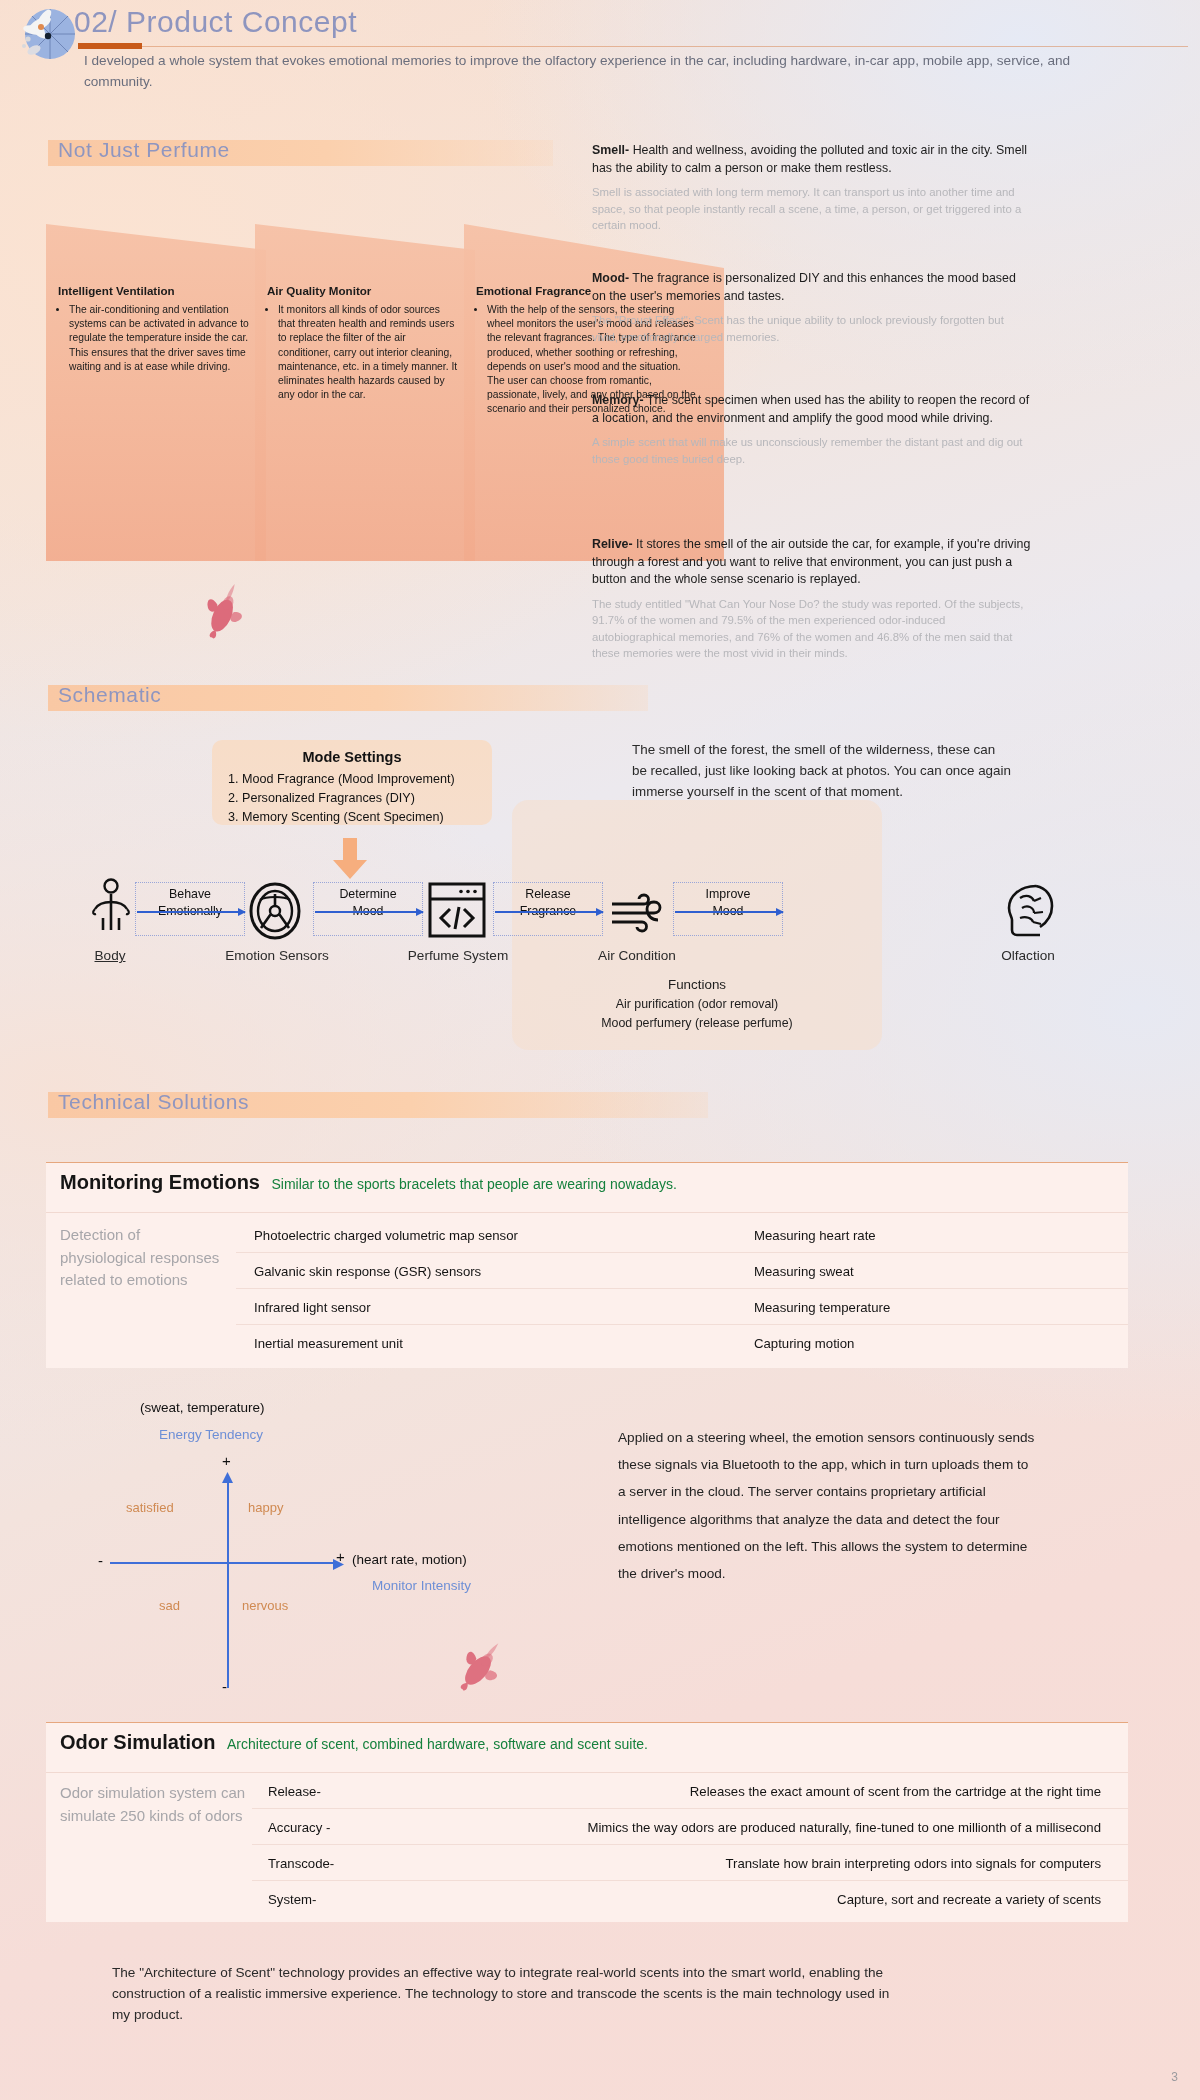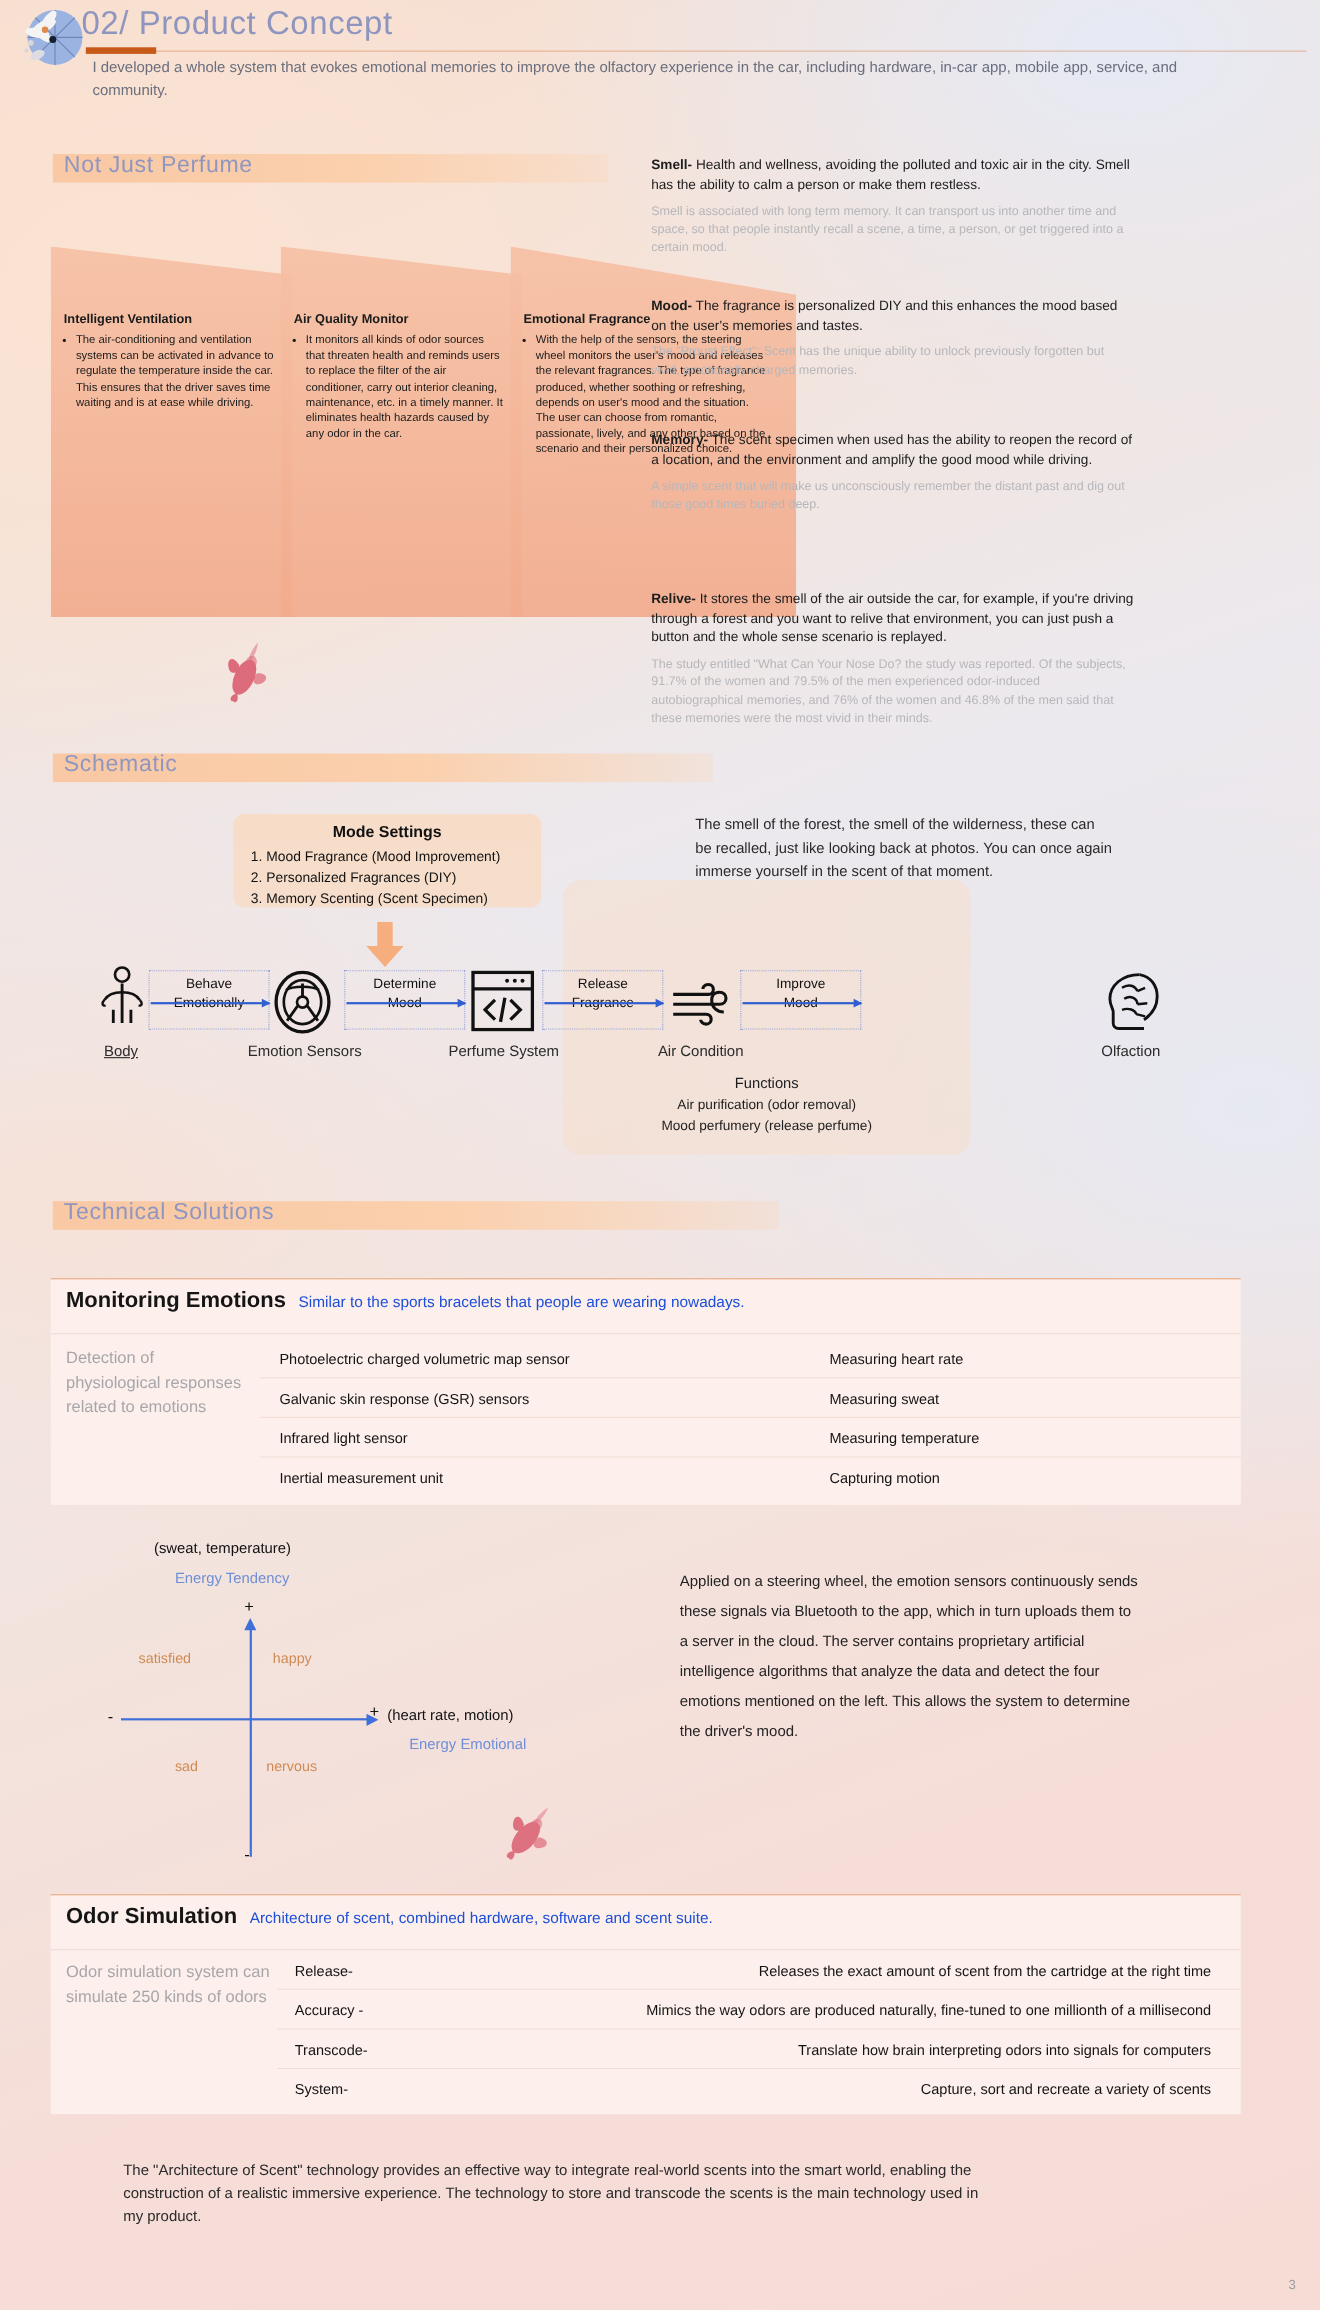--- a/index.html
+++ b/index.html
@@ -62,21 +62,21 @@
   .arrow{position:absolute;height:2px;background:#2f5fd0;}
   .arrow:after{content:"";position:absolute;right:-1px;top:-3px;border-left:8px solid #2f5fd0;
      border-top:4px solid transparent;border-bottom:4px solid transparent;}
   .funcs{position:absolute;text-align:center;font-size:12.4px;color:#1d1d1d;line-height:1.5;}
 
   
   .tcard{position:absolute;background:#fdf0ec;}
   .tcard .tophair{position:absolute;left:0;right:0;top:0;height:1px;background:#e6a77e;}
   .tcard-h{position:absolute;left:14px;top:9px;}
   .tcard-h .big{font-size:20px;font-weight:700;color:#151515;}
-  .tcard-h .small{font-size:14px;color:#1d4ed8;margin-left:7px;}
+  .tcard-h .small{font-size:14px;color:#15803d;margin-left:7px;}
   .tdiv{position:absolute;height:1px;background:#f2ddd6;}
   .tleft{position:absolute;font-size:15px;color:#a7a6aa;line-height:1.5;}
   .tcell{position:absolute;font-size:13.2px;color:#141414;}
   .tcell.r{text-align:right;}
 
   
   .qline{position:absolute;background:#3f6fd8;}
   .qlbl{position:absolute;font-size:13px;color:#d08a52;}
   .qax{position:absolute;font-size:13.5px;color:#111;}
   .qax.blue{color:#6e8fd6;}
@@ -344,21 +344,21 @@
   <div class="qlbl" style="left:126px;top:1500px;">satisfied</div>
   <div class="qlbl" style="left:248px;top:1500px;">happy</div>
   <div class="qlbl" style="left:159px;top:1598px;">sad</div>
   <div class="qlbl" style="left:242px;top:1598px;">nervous</div>
 
   <div class="qsign" style="left:98px;top:1552px;">-</div>
   <div class="qsign" style="left:336px;top:1548px;">+</div>
   <div class="qsign" style="left:222px;top:1678px;">-</div>
 
   <div class="qax" style="left:352px;top:1552px;">(heart rate, motion)</div>
-  <div class="qax blue" style="left:372px;top:1578px;">Energy Emotional</div>
+  <div class="qax blue" style="left:372px;top:1578px;">Monitor Intensity</div>
 
   <div class="qcopy" style="left:618px;top:1424px;">Applied on a steering wheel, the emotion sensors continuously sends these signals via Bluetooth to the app, which in turn uploads them to a server in the cloud. The server contains proprietary artificial intelligence algorithms that analyze the data and detect the four emotions mentioned on the left. This allows the system to determine the driver's mood.</div>
 
   <div style="position:absolute;left:448px;top:1628px;">
     <svg width="70" height="70" viewBox="0 0 70 70">
       <g fill="#d9566a" opacity=".8" transform="rotate(40 35 35)">
         <path d="M34 10 C31 20,32 26,34 31 C36 26,37 20,34 10Z" opacity=".5"></path>
         <ellipse cx="36" cy="44" rx="9" ry="17"></ellipse>
         <path d="M27 36 C18 30,14 36,20 43 C24 47,28 44,29 40Z"></path>
         <path d="M45 36 C54 31,58 38,51 44 C47 47,44 44,44 40Z" opacity=".75"></path>

